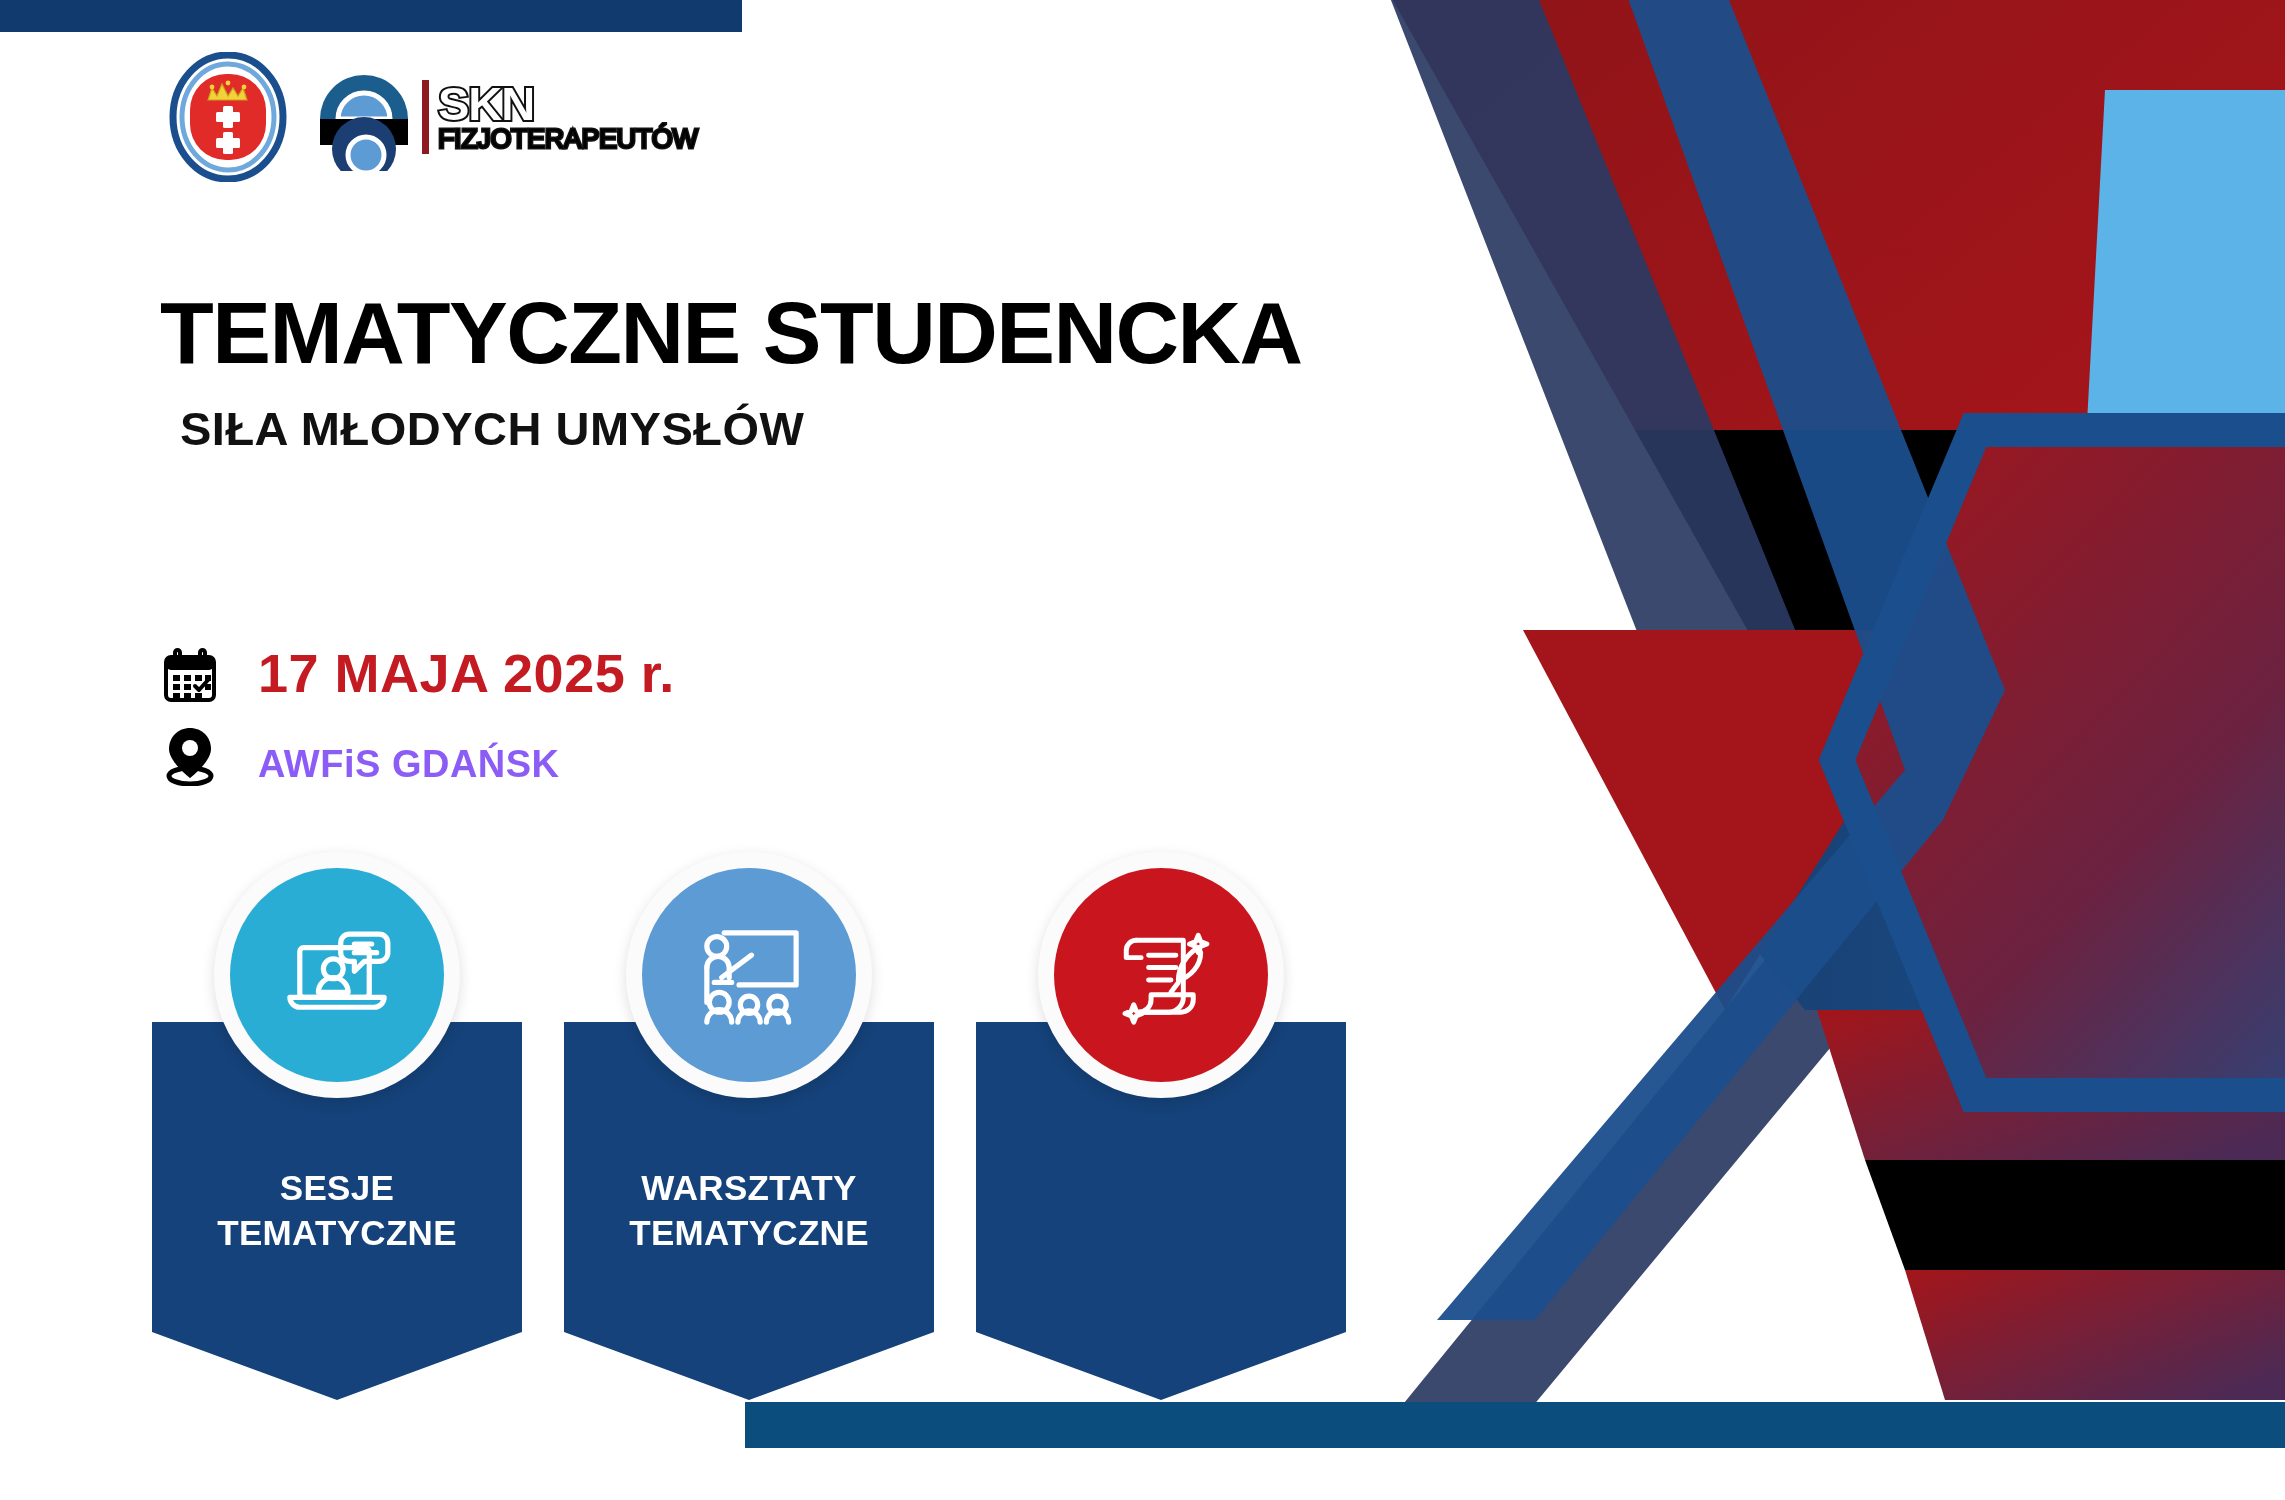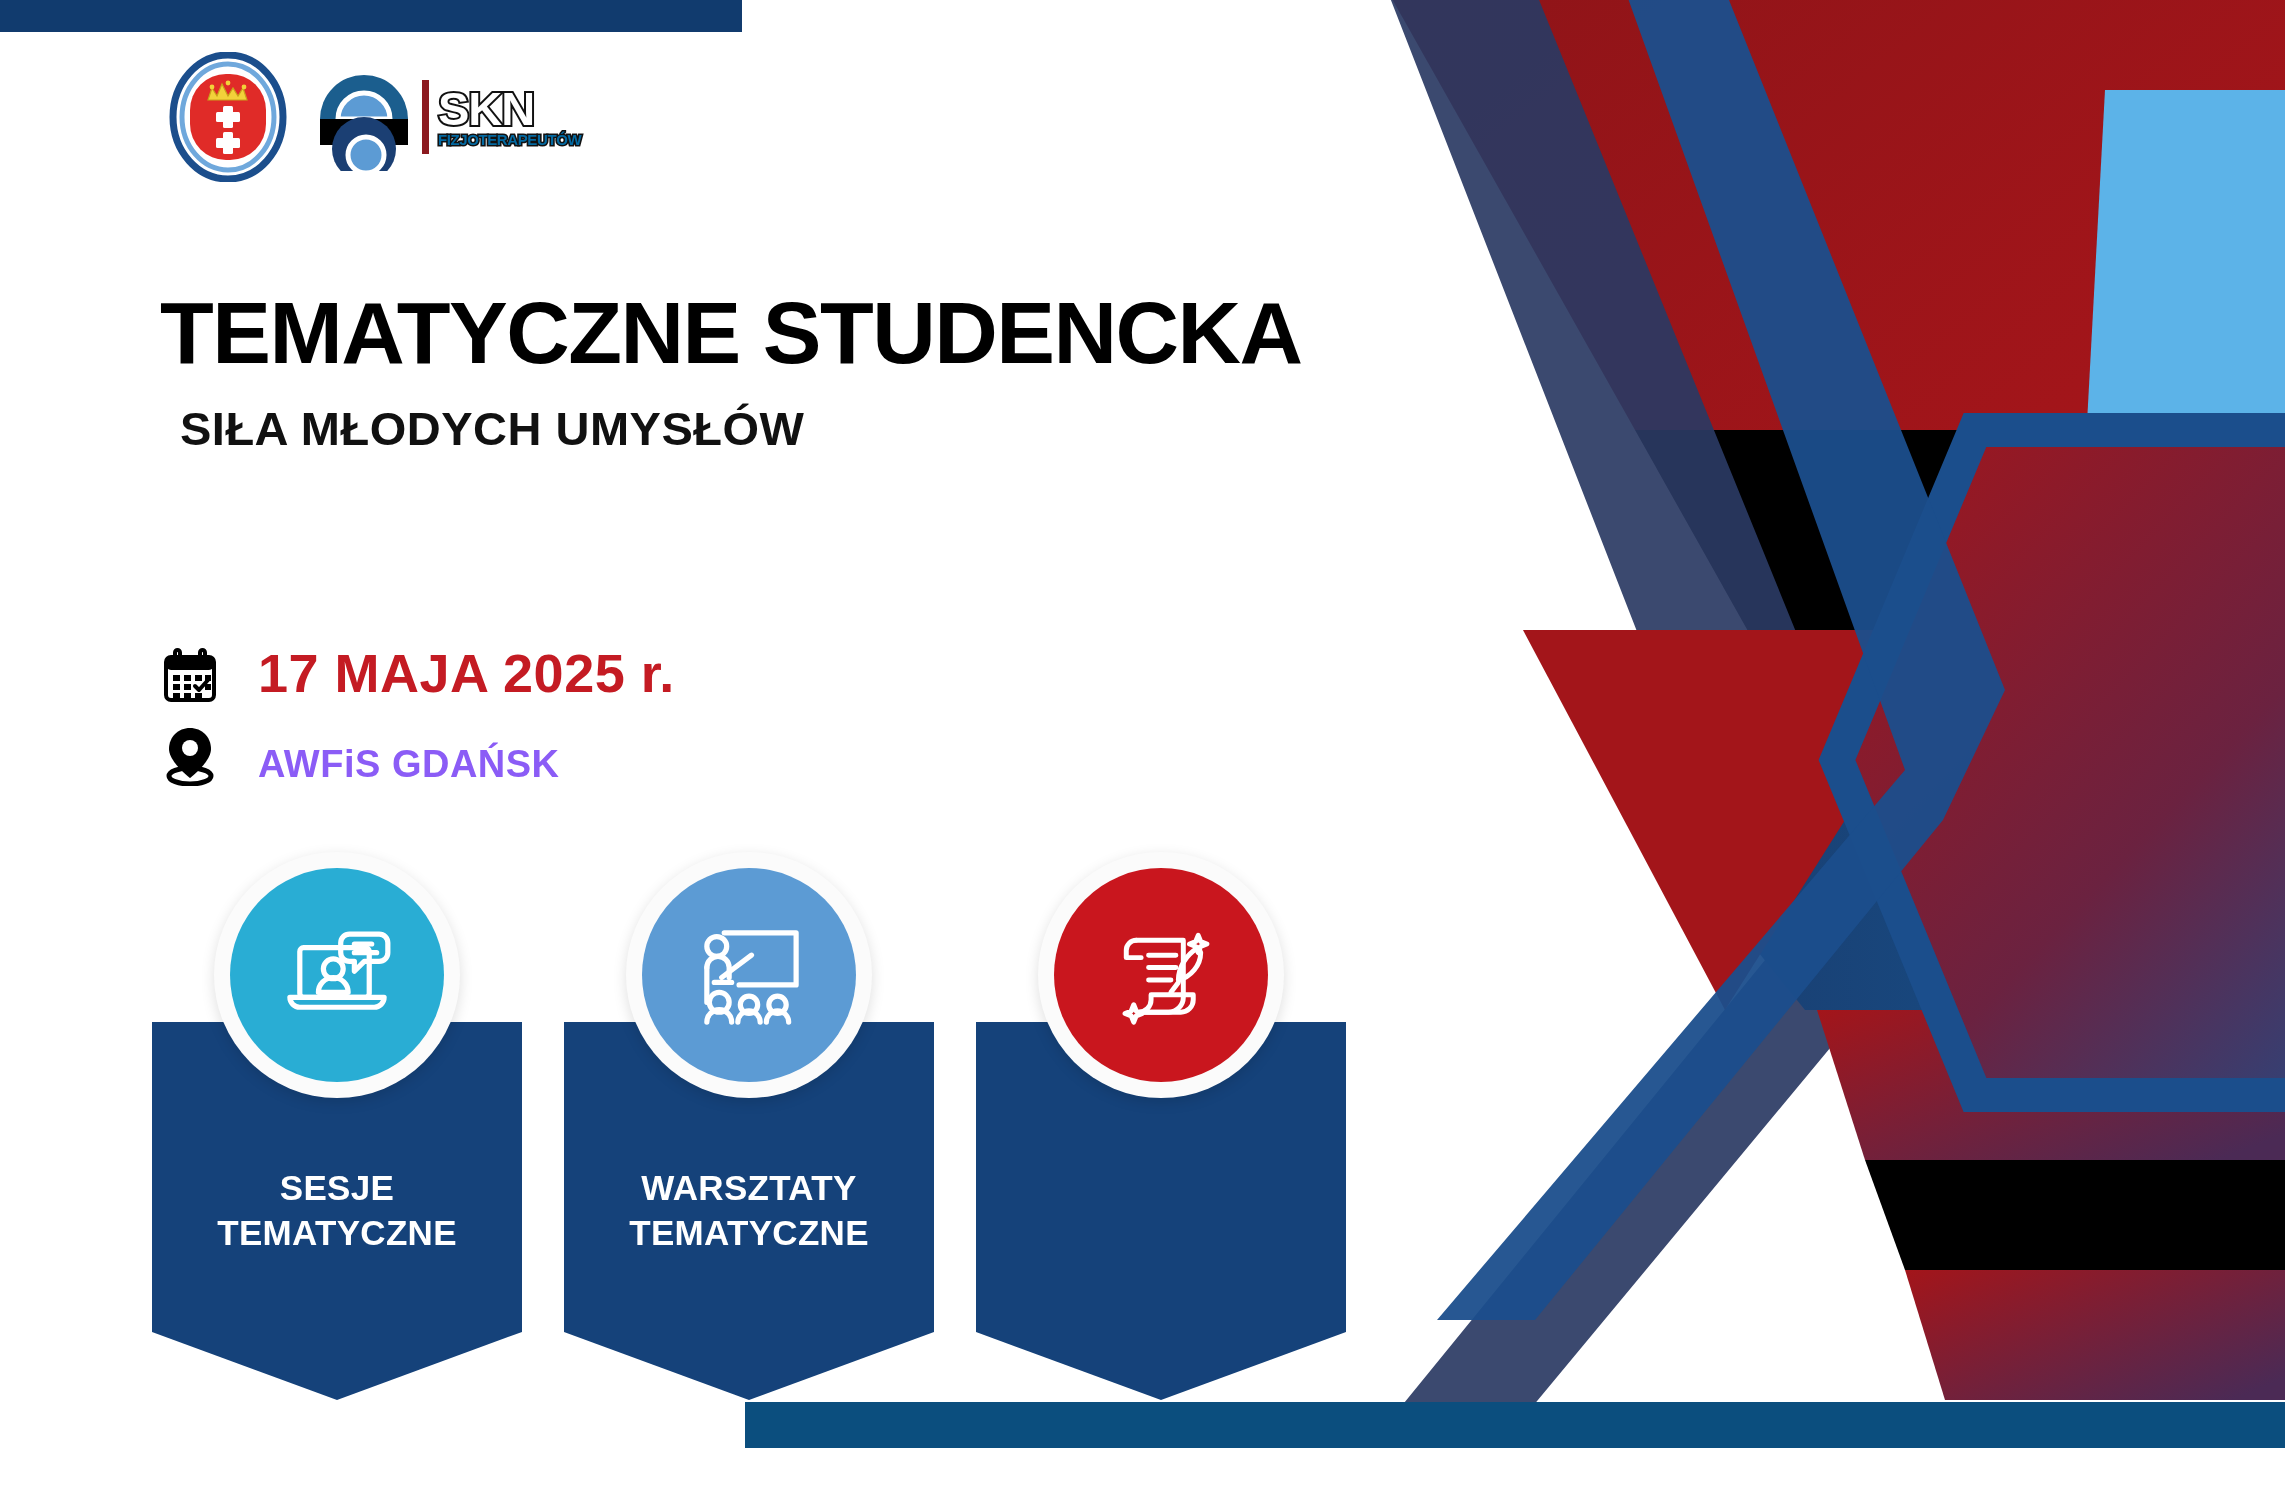--- a/index.html
+++ b/index.html
@@ -17,21 +17,21 @@
 
   
   .logos { position:absolute; left:168px; top:52px; display:flex; align-items:center; gap:22px; }
   .logo-awfis { width:120px; height:130px; }
   .logo-skn   { height:110px; display:flex; align-items:center; gap:0px; }
   .skn-mark   { width:108px; height:108px; }
   .skn-divider{ width:7px; height:74px; background:#8C1A1F; margin:0 9px 0 4px; }
   .skn-words  { display:flex; flex-direction:column; line-height:0.92; }
   .skn-main   { font-size:47px; font-weight:bold; color:#ffffff; letter-spacing:-1px;
                 -webkit-text-stroke:4px #111; paint-order:stroke fill; font-style:normal; }
-  .skn-sub    { font-size:15px; font-weight:bold; color:#0369a1; letter-spacing:-0.4px;
+  .skn-sub    { font-size:27px; font-weight:normal; color:#000000; letter-spacing:-0.4px;
                 -webkit-text-stroke:3.2px #111; paint-order:stroke fill; margin-top:2px; }
 
   
   .headline { position:absolute; left:160px; top:288px; }
   .h-line { font-size:88px; font-weight:bold; color:#000; line-height:1.03;
             letter-spacing:-1.5px; white-space:nowrap; }
   .subhead { margin-top:22px; font-size:47px; font-weight:bold; color:#111;
              letter-spacing:0.5px; white-space:nowrap;margin-left:20px; }
 
   

